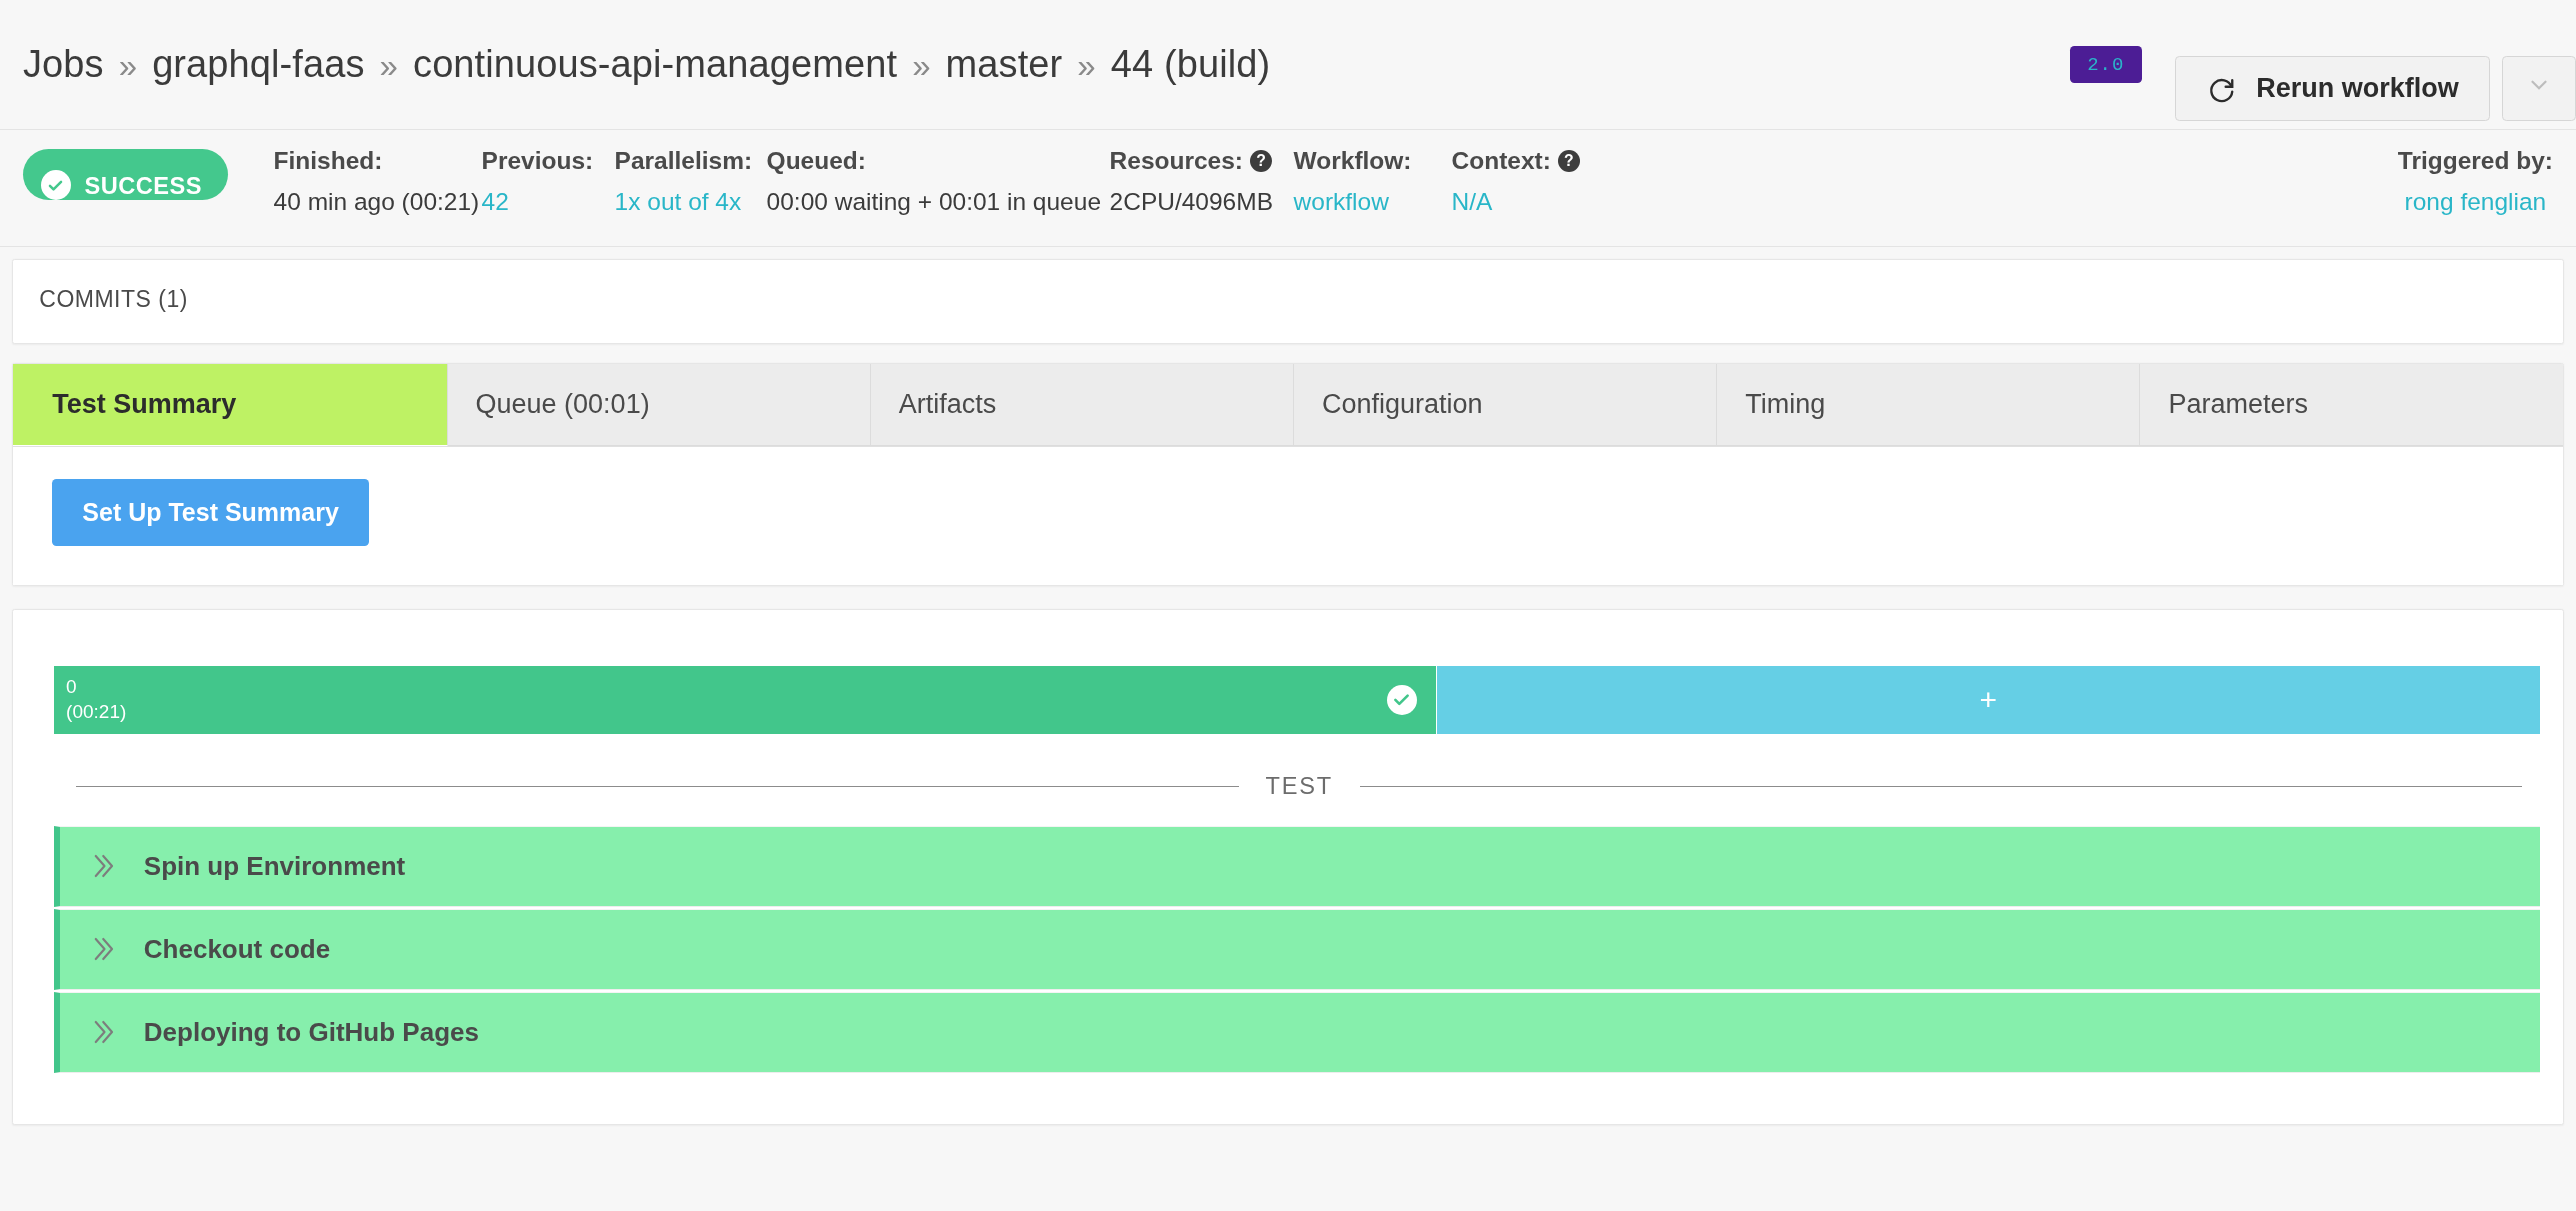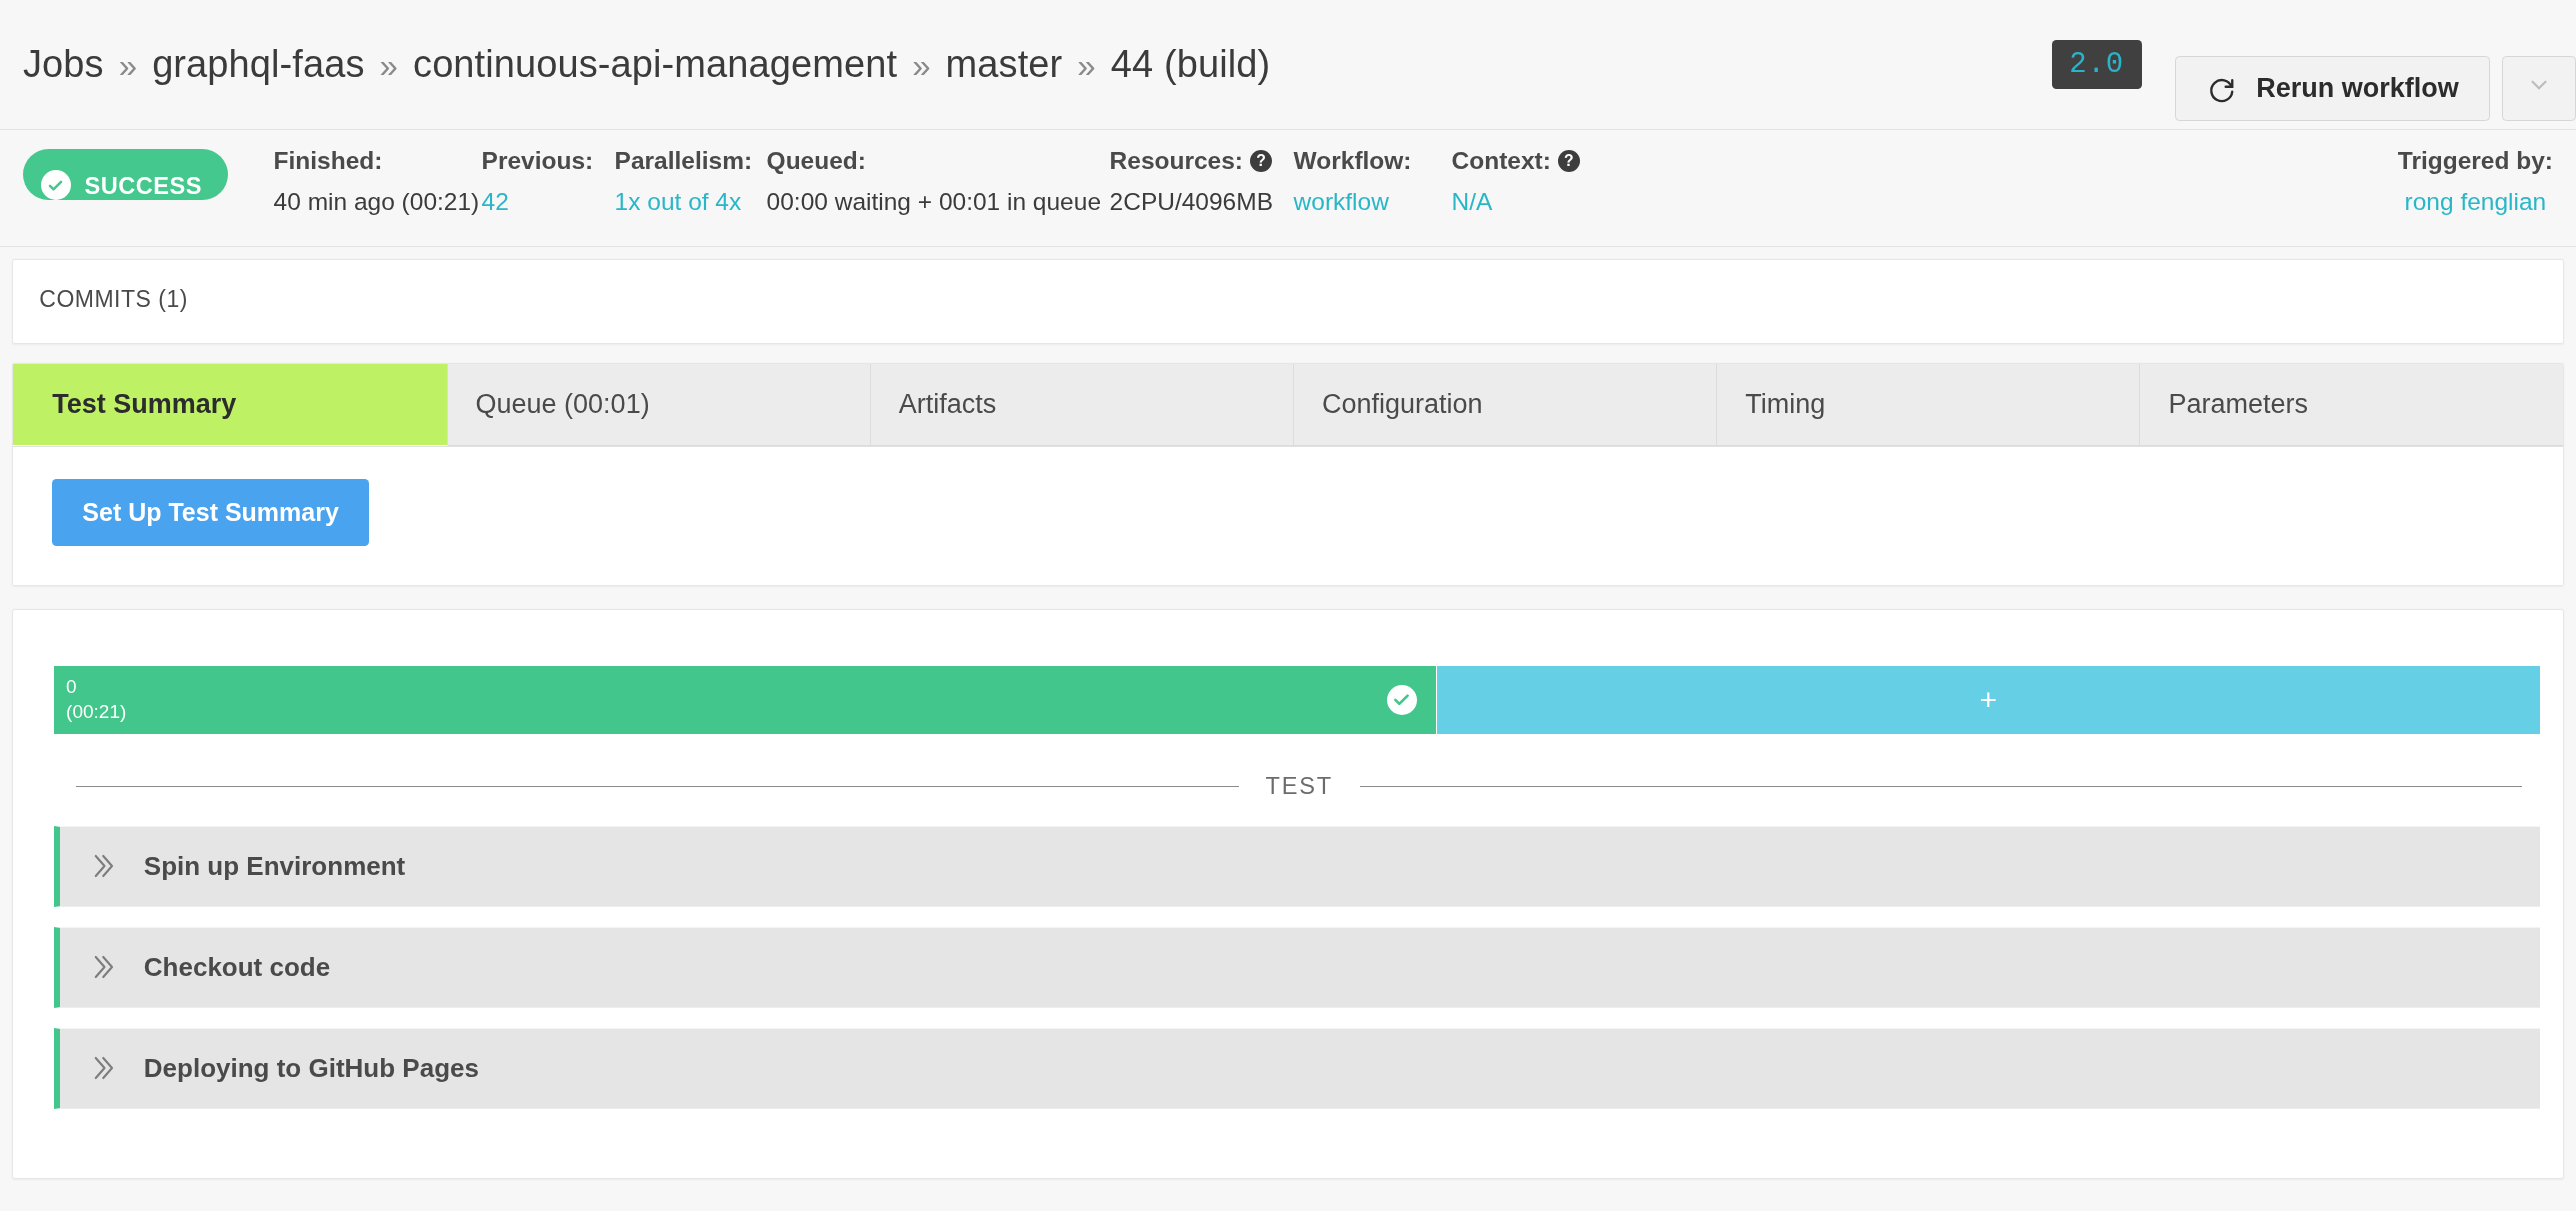--- a/index.html
+++ b/index.html
@@ -28,24 +28,24 @@
 
   .topbar-right {
     margin-left: auto;
     display: flex;
     align-items: center;
     gap: 0;
     height: 100%;
     padding-right: 0;
   }
   .version-badge {
-    background: #404040;
+    background: #4c1d95;
     color: #2bb3c9;
     font-family: "Liberation Mono", monospace;
-    font-size: 29px;
+    font-size: 19px;
     padding: 7.9px 17.5px;
     border-radius: 4.4px;
     letter-spacing: 0.9px;
     margin-right: 33px;
   }
   .btn-outline {
     display: flex;
     align-items: center;
     gap: 19px;
     border: 0.9px solid #d6d6d6;
@@ -219,25 +219,25 @@
   }
   .test-divider .rule { flex: 1 1 auto; height: 0.9px; background: #8c8c8c; }
   .test-divider .rule.left { flex: 1 1 auto; }
 
   
   .steps { margin: 26px 0 0 0; padding-left: 17.5px; }
   .step-row {
     display: flex;
     align-items: center;
     height: 81px;
-    background: #e5e5e5;
+    background: #86efac;
     border-bottom: 0.9px solid #ededed;
     border-top: 0.9px solid #f4f4f4;
     border-left: 6.1px solid #42c68b;
-    margin-bottom: 20px;
+    margin-bottom: 2px;
     cursor: pointer;
   }
   .step-chev { width: 84px; display:flex; align-items:center; justify-content:center; }
   .step-chev svg { width: 30px; height: 30px; display:block; }
   .step-label { font-size: 26px; font-weight: bold; color: #4a4a4a; }
 
   .bottom-pad { height: 23px; }
 </style>
 </head>
 <body>

